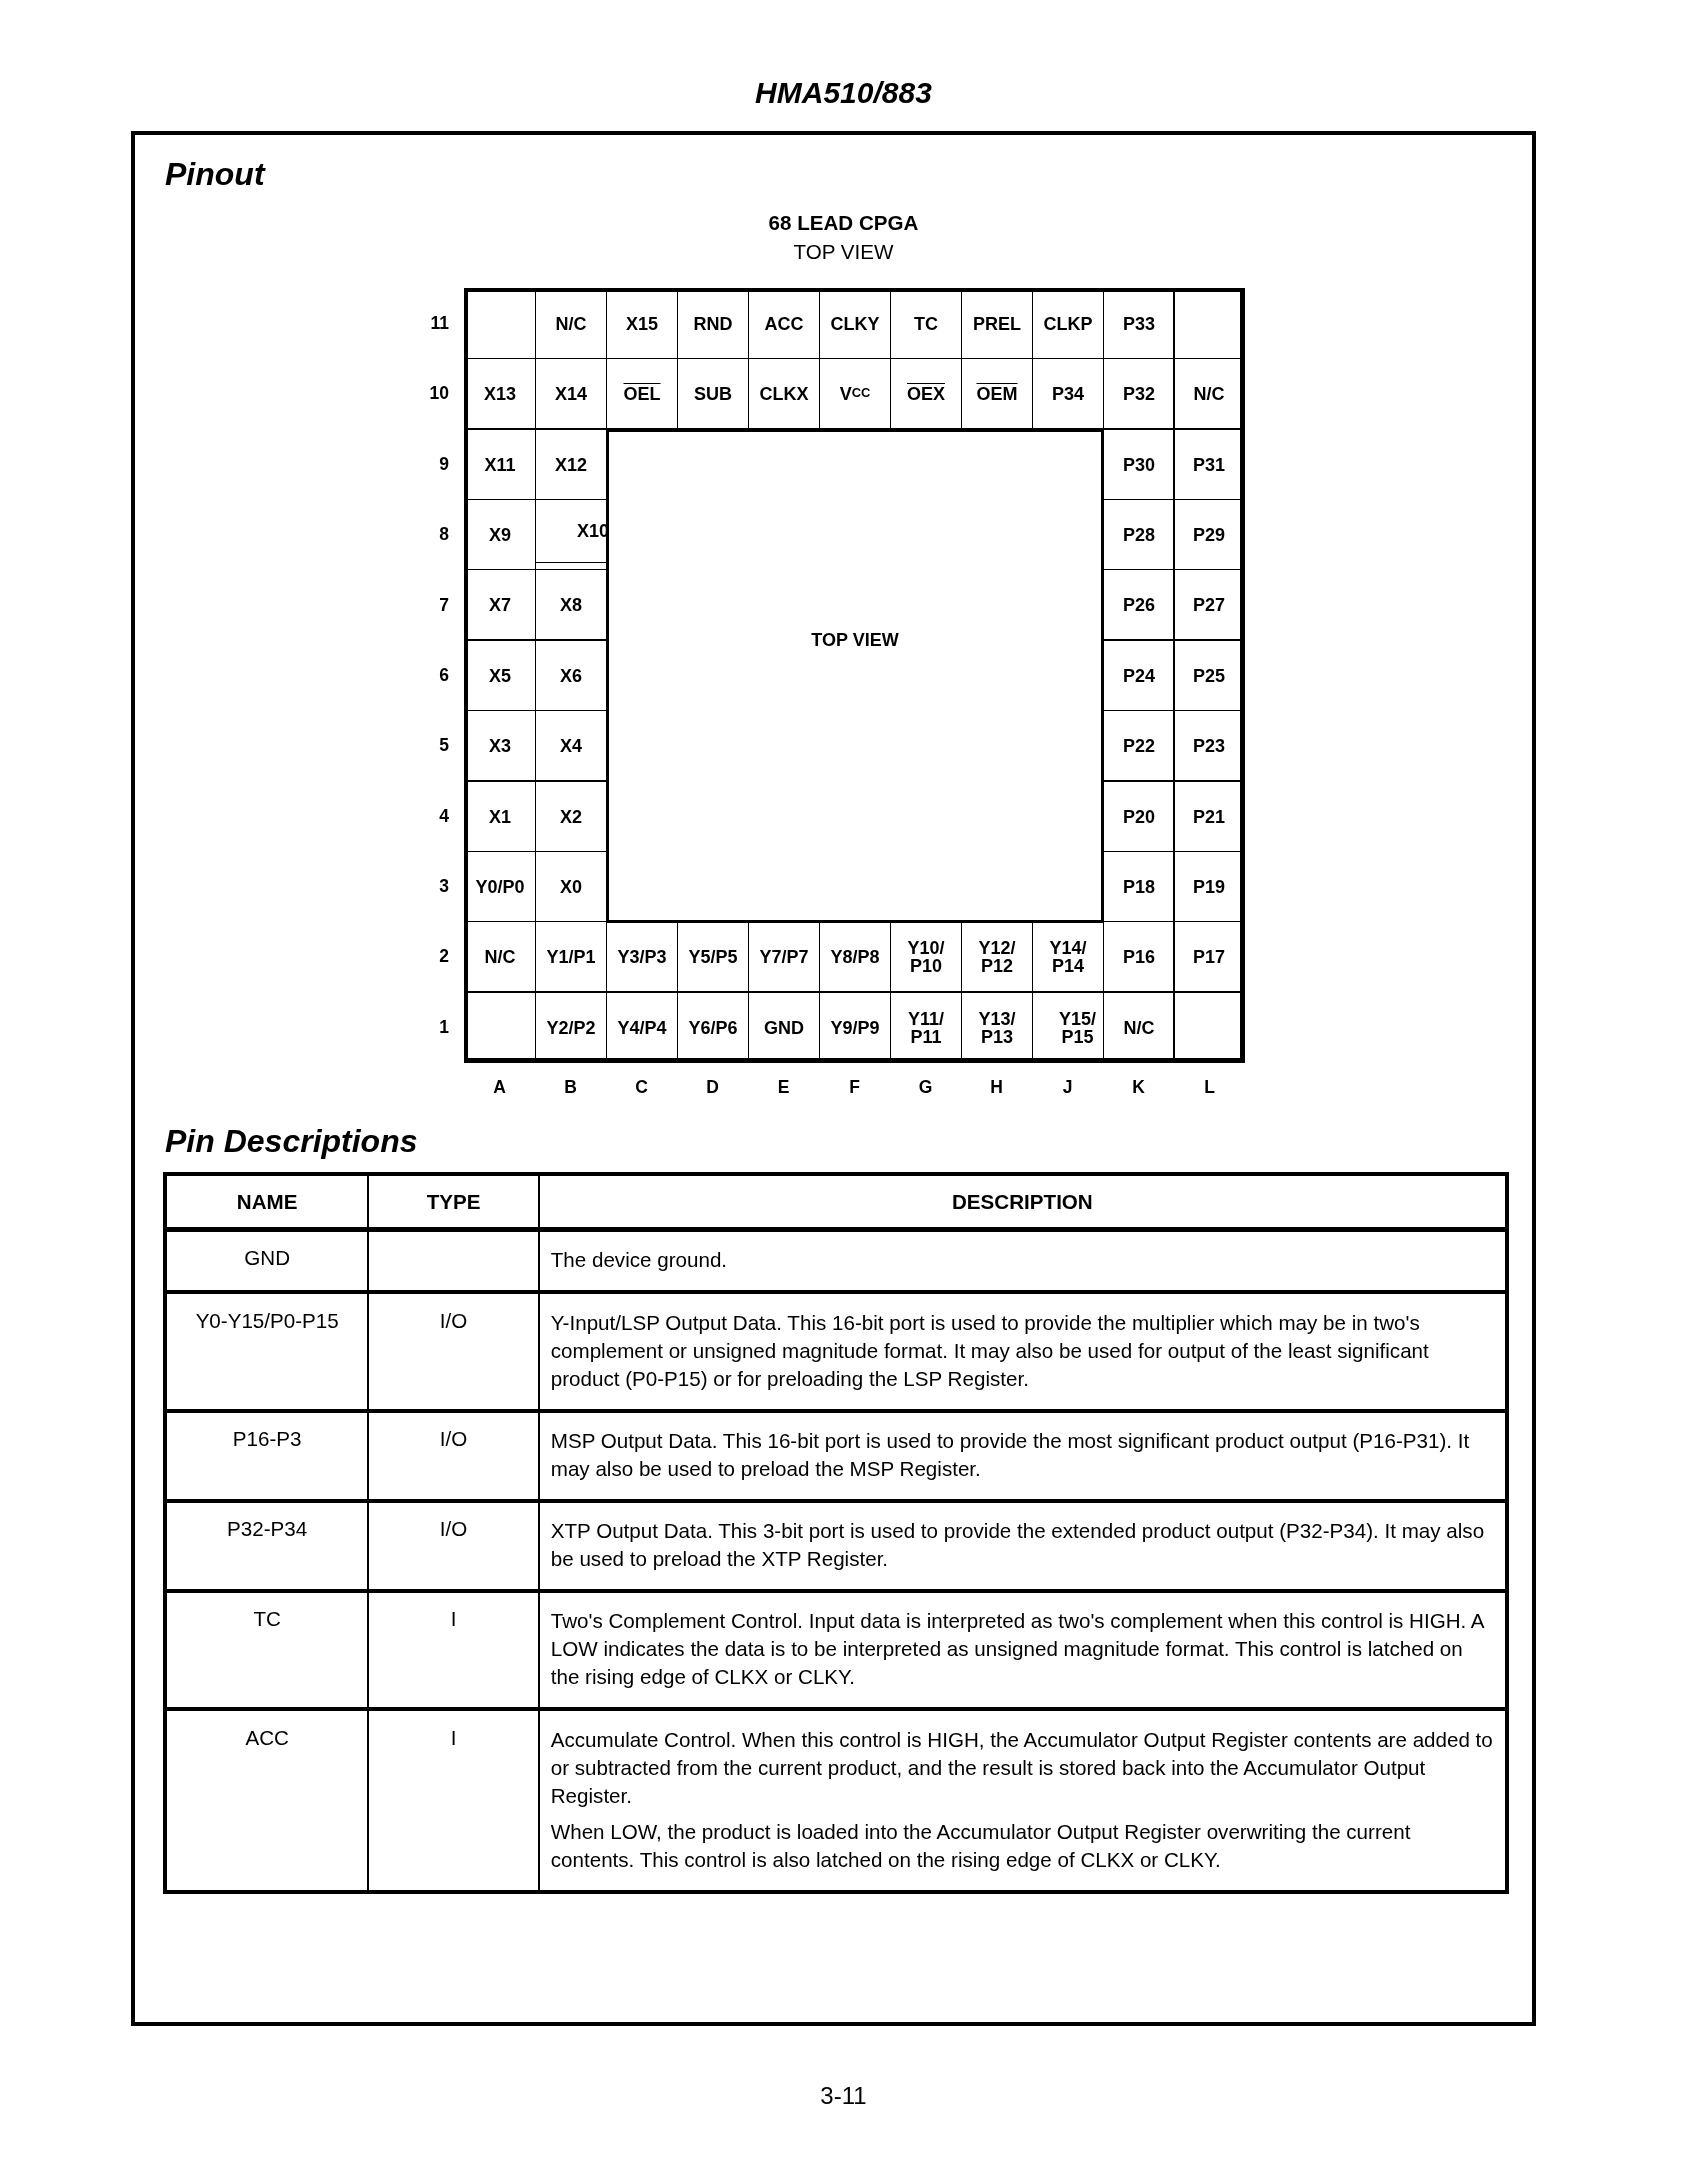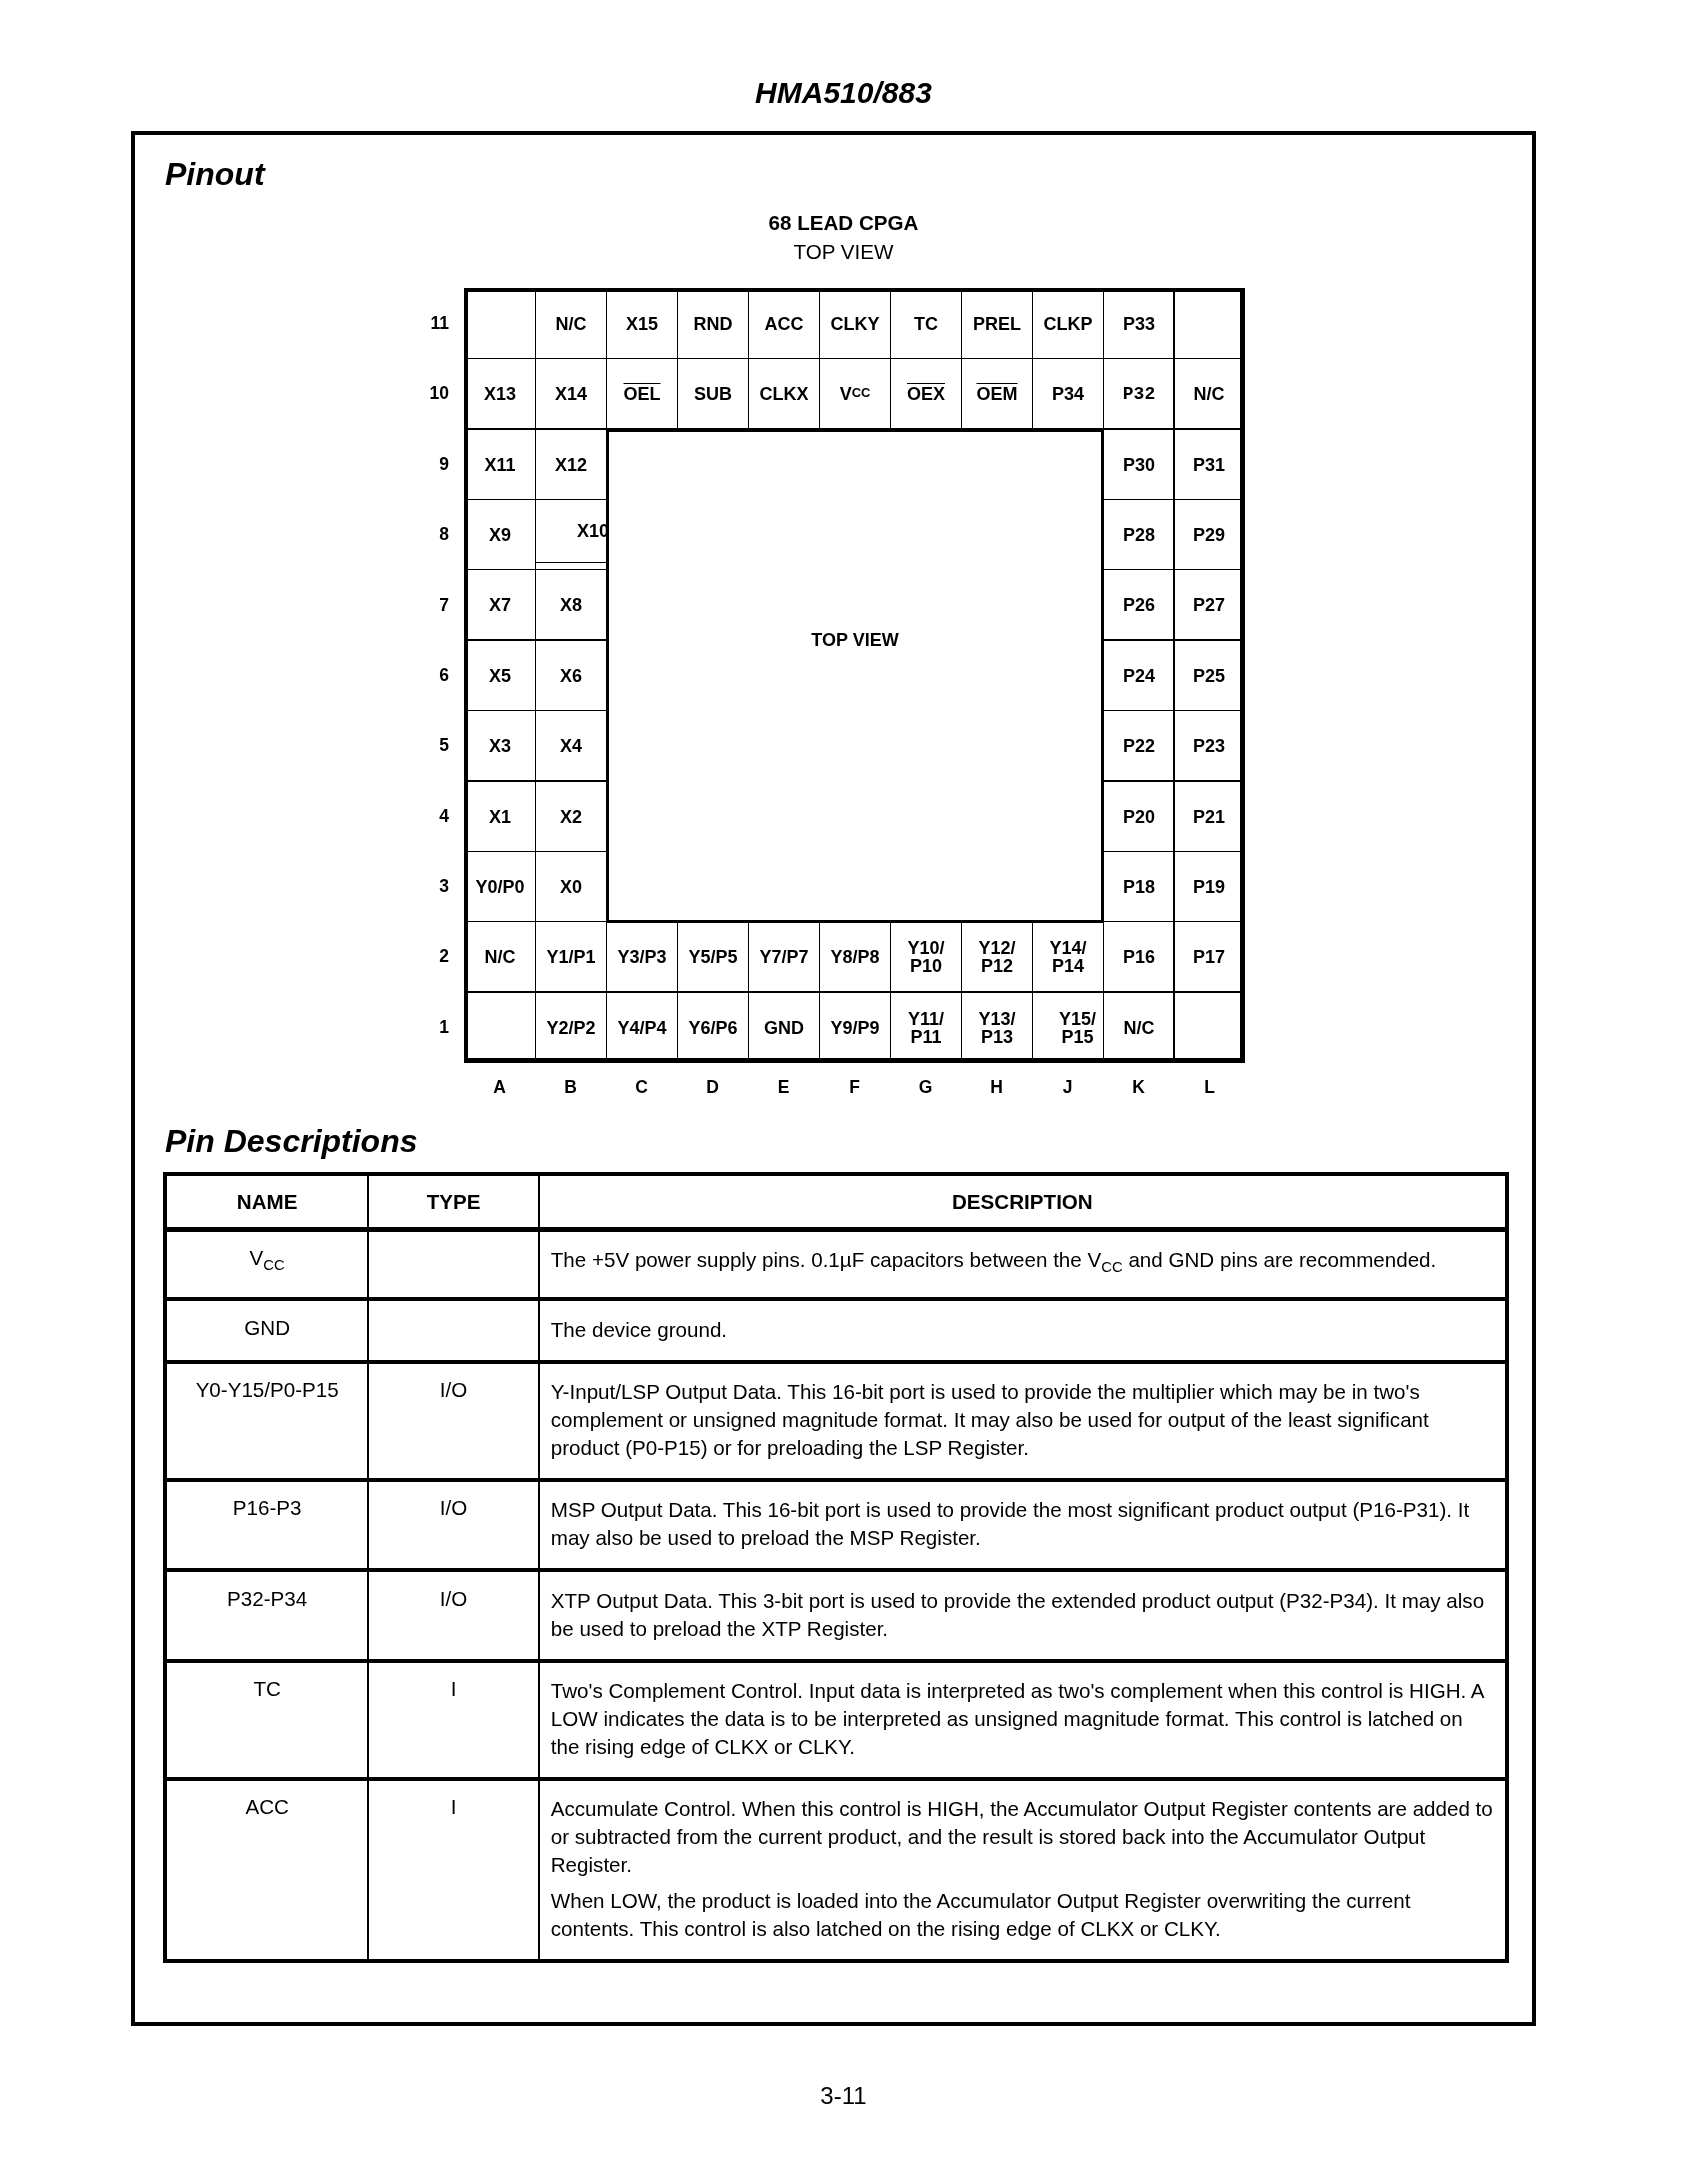--- a/index.html
+++ b/index.html
@@ -76,21 +76,21 @@
     <div class="cell" style="left: 213px; top: 70px; width: 72px; height: 71px;">SUB</div>
     <div class="cell" style="left: 284px; top: 70px; width: 72px; height: 71px;">CLKX</div>
     <div class="cell" style="left: 355px; top: 70px; width: 72px; height: 71px;">V<sub>CC</sub></div>
     <div class="cell" style="left: 426px; top: 70px; width: 72px; height: 71px;">
       <span class="ovl">OEX</span>
     </div>
     <div class="cell" style="left: 497px; top: 70px; width: 72px; height: 71px;">
       <span class="ovl">OEM</span>
     </div>
     <div class="cell" style="left: 568px; top: 70px; width: 72px; height: 71px;">P34</div>
-    <div class="cell" style="left: 639px; top: 70px; width: 72px; height: 71px; font-family: Liberation Mono, monospace;">P32</div>
+    <div class="cell" style="left: 639px; top: 70px; width: 72px; height: 71px;">P32</div>
     <div class="cell" style="left: 709px; top: 70px; width: 72px; height: 71px;">N/C</div>
     <div class="cell" style="left: 0px; top: 141px; width: 72px; height: 71px;">X11</div>
     <div class="cell" style="left: 71px; top: 141px; width: 72px; height: 71px;">X12</div>
     <div class="cell" style="left: 639px; top: 141px; width: 72px; height: 71px;">P30</div>
     <div class="cell" style="left: 709px; top: 141px; width: 72px; height: 71px;">P31</div>
     <div class="cell" style="left: 0px; top: 211px; width: 72px; height: 71px;">X9</div>
     <div class="cell" style="left: 71px; top: 211px; width: 72px; height: 64px; padding-left: 44px;">X10</div>
     <div class="cell" style="left: 639px; top: 211px; width: 72px; height: 71px;">P28</div>
     <div class="cell" style="left: 709px; top: 211px; width: 72px; height: 71px;">P29</div>
     <div class="cell" style="left: 0px; top: 281px; width: 72px; height: 71px;">X7</div>
@@ -184,27 +184,20 @@
 <table class="pins">
   <thead>
     <tr>
       <th>NAME</th>
       <th>TYPE</th>
       <th>DESCRIPTION</th>
     </tr>
   </thead>
   <tbody id="pin-rows">
       <tr class="row">
-        <td class="name">V<sub>CC</sub></td>
-        <td class="type"></td>
-        <td class="desc">
-          <div class="para">The +5V power supply pins. 0.1µF capacitors between the V<sub>CC</sub> and GND pins are recommended.</div>
-        </td>
-      </tr>
-      <tr class="row">
         <td class="name">GND</td>
         <td class="type"></td>
         <td class="desc">
           <div class="para">The device ground.</div>
         </td>
       </tr>
       <tr class="row">
         <td class="name">Y0-Y15/P0-P15</td>
         <td class="type">I/O</td>
         <td class="desc">

